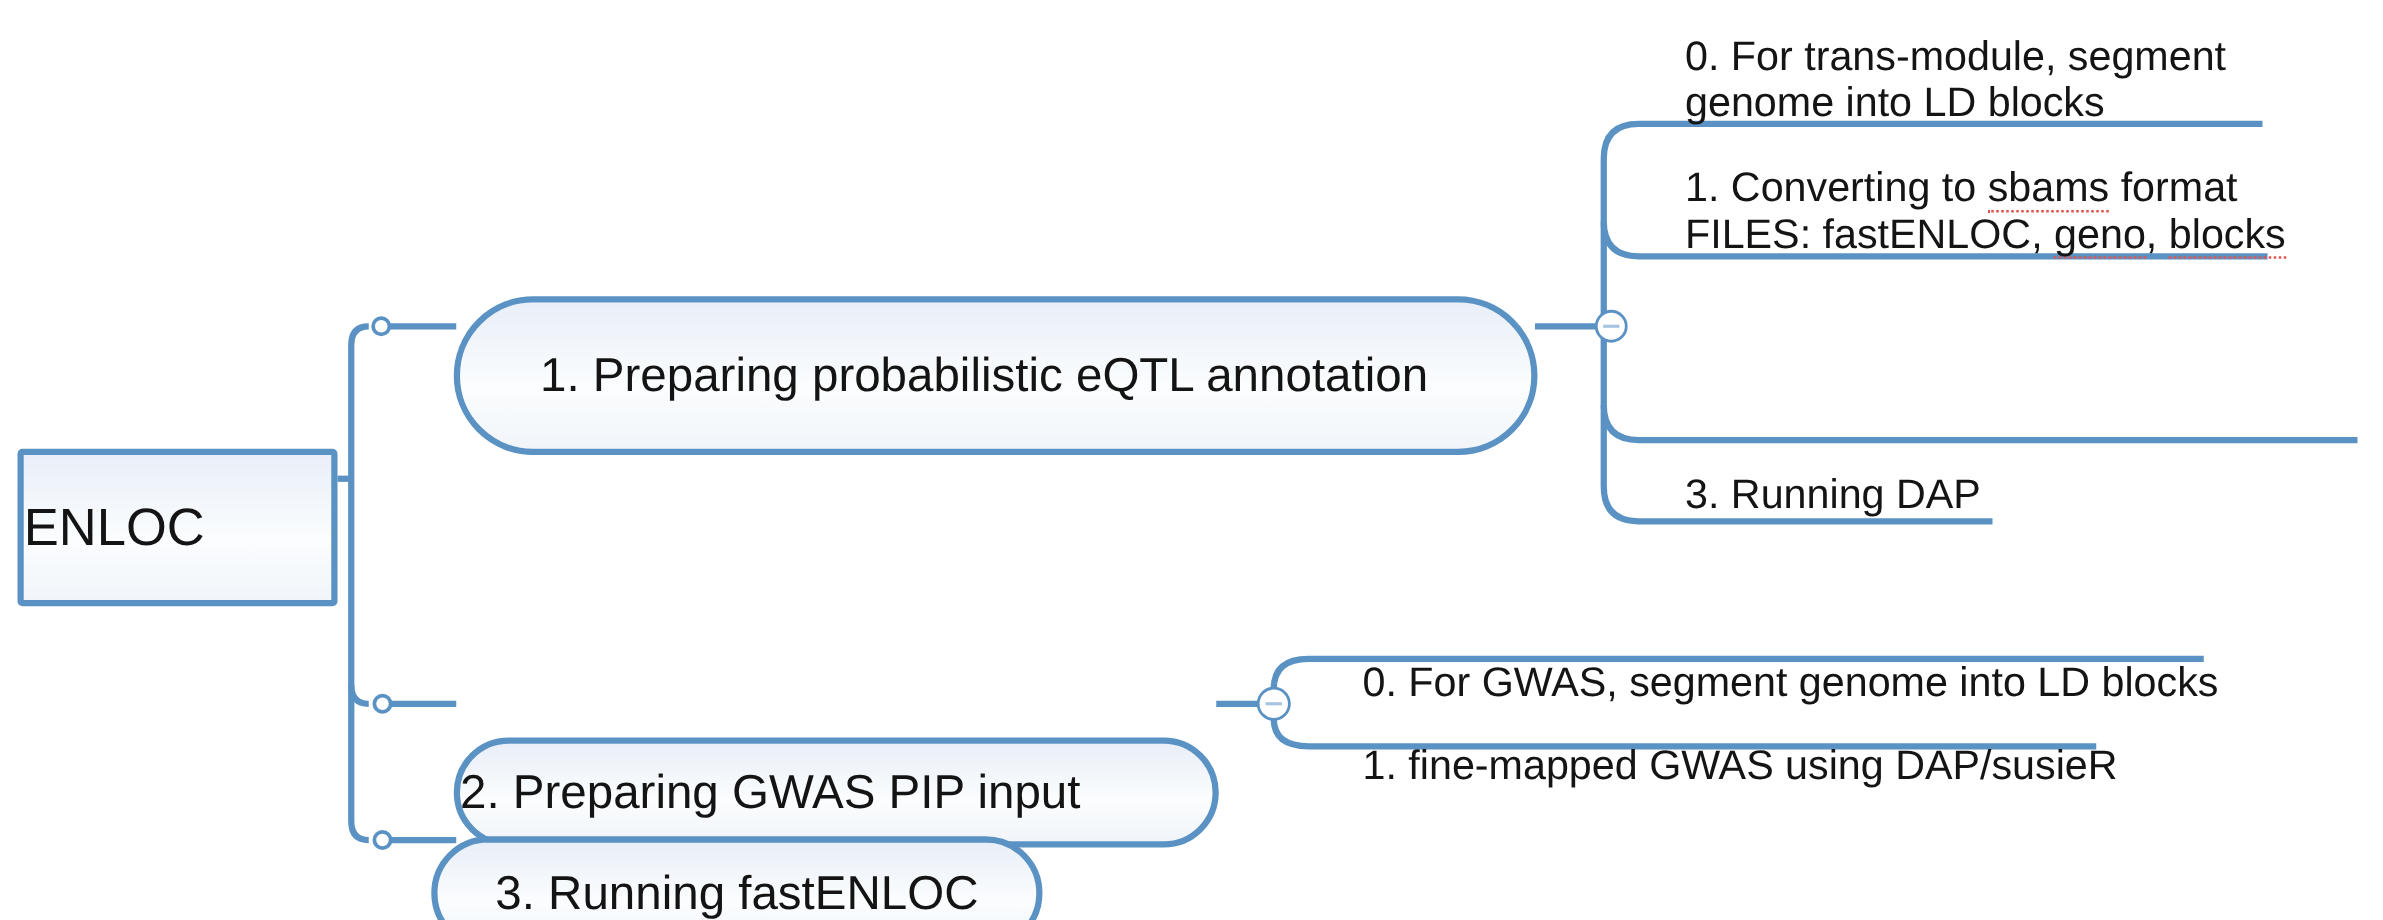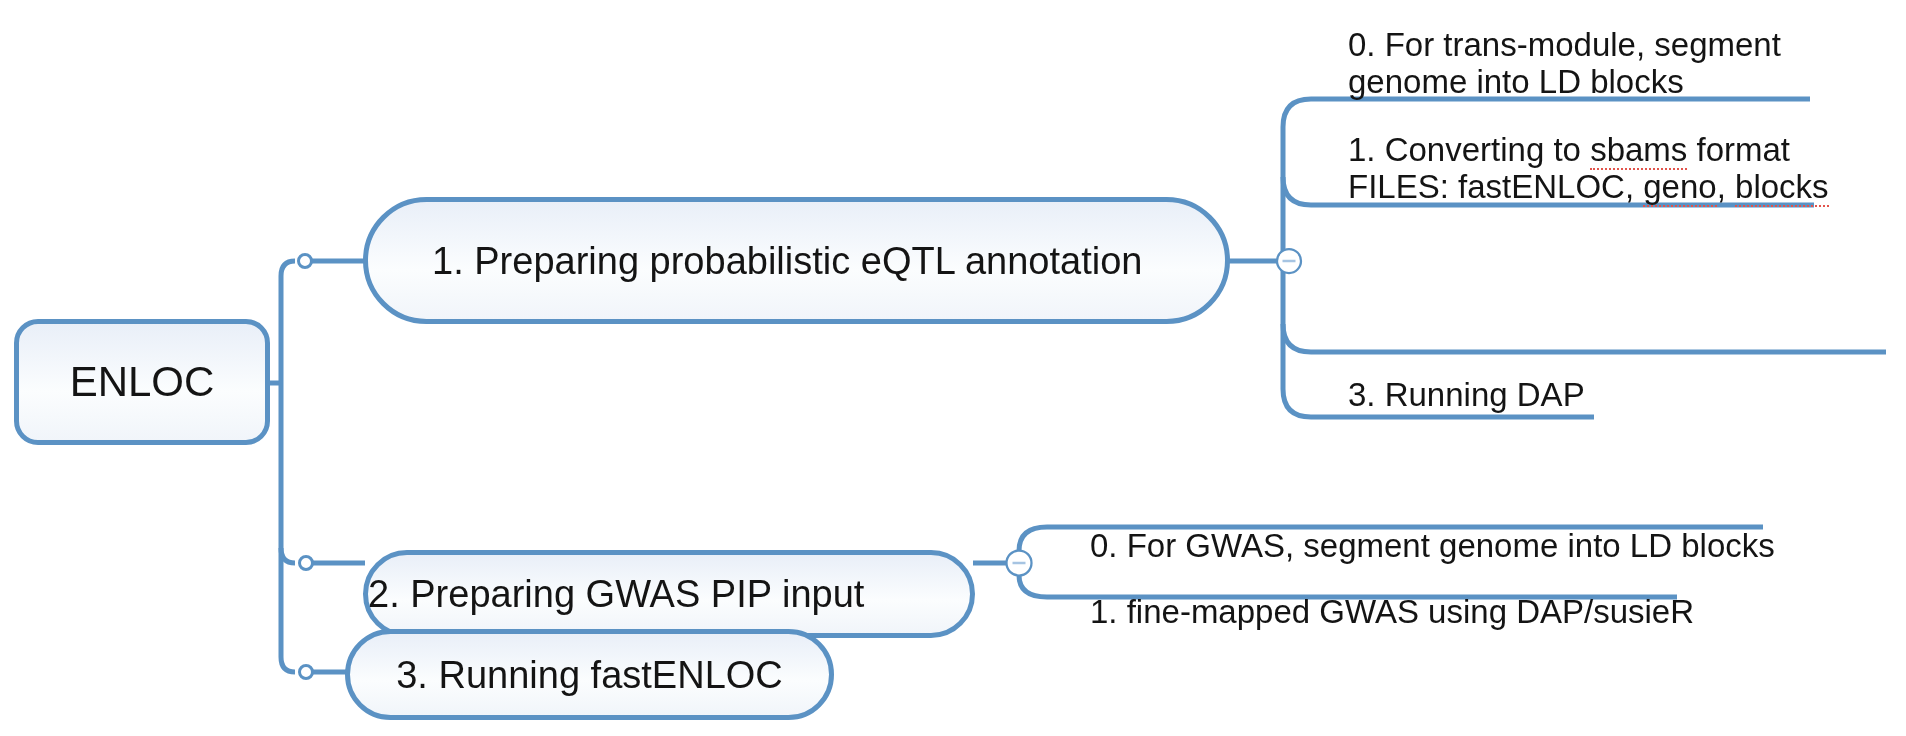--- a/index.html
+++ b/index.html
@@ -14,26 +14,26 @@
   svg.wires{position:absolute;inset:0;width:1906px;height:736px;}
   .wire{stroke:#5b92c4;stroke-width:5;fill:none;}
   .dot{fill:#ffffff;stroke:#5b92c4;stroke-width:3;}
   .collapse{fill:#ffffff;stroke:#5b92c4;stroke-width:2.25;cursor:pointer;}
   .minus{stroke:#a6c4e2;stroke-width:2.5;}
   .node{
     position:absolute;
     box-sizing:border-box;
     border:5px solid #5b92c4;
     background:linear-gradient(180deg,#e9eff8 0%,#fbfdfe 58%,#f1f5fa 100%);
-    display:flex;flex-direction:column;justify-content:center;
+    display:flex;flex-direction:column;justify-content:center;margin-top:40px;
   }
   .node .tline{white-space:nowrap;}
   .root{
-    left:14px;top:319px;width:256px;height:126px;border-radius:24px;
-    font-size:42px;align-items:center;
+    left:14px;top:319px;width:256px;height:126px;border-radius:4px;
+    font-size:42px;
   }
   .pill1{
     left:363px;top:197px;width:867px;height:127px;border-radius:64px;
     font-size:38px;line-height:42px;padding-left:64px;
   }
   .pill2{
     left:363px;top:550px;width:612px;height:88px;border-radius:44px;
     font-size:38px;line-height:42px;
   }
   .pill3{

